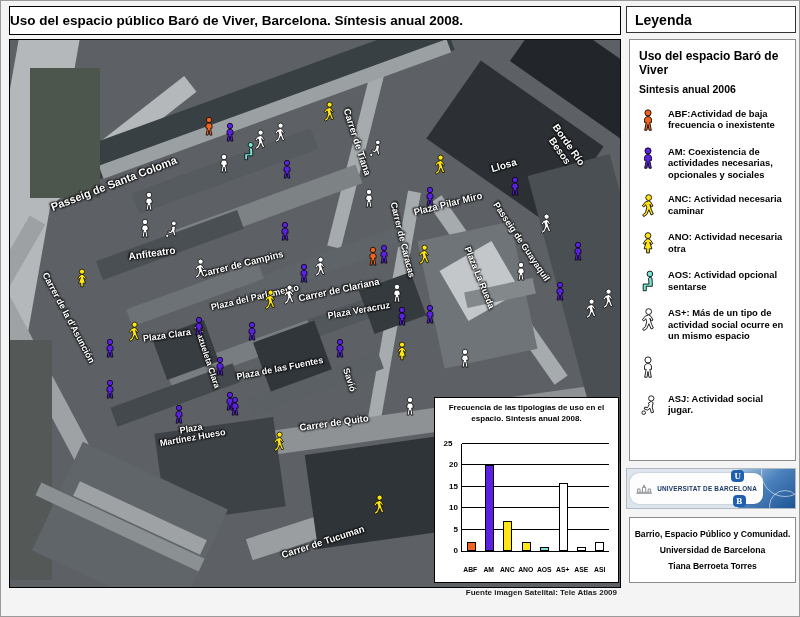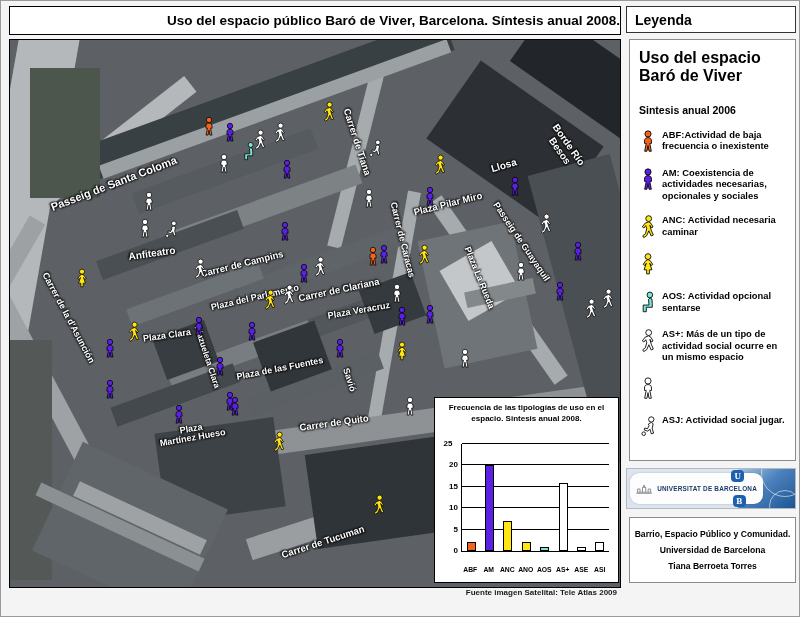--- a/index.html
+++ b/index.html
@@ -1,21 +1,21 @@
 <!DOCTYPE html>
 <html><head>
 <meta charset="utf-8">
 <style>
   html,body{margin:0;padding:0;background:#d8d8d8;}
   .page{position:relative;width:800px;height:617px;background:#f4f4f4;
         border:1px solid #9a9a9a;box-sizing:border-box;overflow:hidden;
         font-family:"Liberation Sans",sans-serif;}
   
   .title-box{position:absolute;left:8px;top:5px;width:610px;height:27px;background:#fff;
-             border:1px solid #000;display:flex;align-items:center;justify-content:flex-end;}
+             border:1px solid #000;display:flex;align-items:center;justify-content:flex-start;}
   .title-box span{font-size:13.5px;font-weight:bold;color:#000;}
   
   .map-box{position:absolute;left:8px;top:38px;width:610px;height:547px;border:1px solid #000;
            background:#5d6165;overflow:hidden;}
   .decor{position:absolute;}
   .street-label{position:absolute;color:#fff;font-weight:bold;white-space:pre-line;text-align:center;
                 text-shadow:0 0 2px #000,1px 1px 2px #000,-1px -1px 2px #000;line-height:1.05;
                 transform:translate(-50%,-50%);pointer-events:none;}
   .marker{position:absolute;width:15px;height:21px;transform:translate(-50%,-50%);}
   .marker svg{width:100%;height:100%;overflow:visible;}
@@ -34,23 +34,23 @@
   .xlabels{position:absolute;left:26px;right:9px;bottom:9px;display:flex;}
   .xlabel{flex:1;text-align:center;font-size:6.8px;font-weight:bold;color:#000;}
   .source-note{position:absolute;left:8px;top:587px;width:608px;text-align:right;
                font-size:8px;font-weight:bold;color:#1a1a1a;}
   
   .legend-header-box{position:absolute;left:625px;top:5px;width:170px;height:27px;background:#fff;
                      border:1px solid #333;display:flex;align-items:center;box-sizing:border-box;}
   .legend-header-box span{font-size:14px;font-weight:bold;padding-left:8px;color:#000;}
   .legend-box{position:absolute;left:628px;top:38px;width:167px;height:422px;background:#fff;
               border:1px solid #8a8a8a;box-sizing:border-box;padding:9px 7px 4px 9px;overflow:hidden;}
-  .legend-title{font-size:16px;font-weight:bold;color:#000;margin-bottom:19px;}
+  .legend-title{font-size:12px;font-weight:bold;color:#000;margin-bottom:6px;}
   .legend-subtitle{font-size:10.5px;font-weight:bold;color:#000;margin-bottom:13px;}
-  .legend-item{display:flex;gap:5px;margin-bottom:13px;align-items:flex-start;}
+  .legend-item{display:flex;gap:11px;margin-bottom:13px;align-items:flex-start;}
   .legend-item .licon{width:18px;height:24px;flex-shrink:0;margin-top:1px;}
   .legend-item .licon svg{width:100%;height:100%;overflow:visible;}
   .legend-item .ltext{font-size:9.4px;font-weight:bold;line-height:1.22;color:#000;}
   
   .logo-banner{position:absolute;left:625px;top:467px;width:170px;height:41px;background:#dde6ee;
                border:1px solid #b2b9c1;box-sizing:border-box;overflow:hidden;}
   .logo-blue-end{position:absolute;right:0;top:0;bottom:0;width:34%;
                  background:linear-gradient(140deg,#a8c6e2 0%,#4b82bd 45%,#1d5494 100%);}
   .arc{position:absolute;border:1px solid rgba(255,255,255,.55);border-radius:50%;}
   .arc.a1{width:46px;height:46px;right:-14px;top:-20px;}
@@ -402,20 +402,21 @@
         <div class="legend-item">
           <span class="licon" style="color:#ffe512"><svg viewBox="0 0 20 28">
               <use href="#pose-walk"></use>
             </svg></span>
           <span class="ltext">ANC: Actividad necesaria caminar</span>
         </div>
         <div class="legend-item">
           <span class="licon" style="color:#ffe512"><svg viewBox="0 0 20 28">
               <use href="#pose-skirt"></use>
             </svg></span>
+          <span class="ltext">ANO: Actividad necesaria otra</span>
         </div>
         <div class="legend-item">
           <span class="licon" style="color:#78e6d8"><svg viewBox="0 0 20 28">
               <use href="#pose-sit"></use>
             </svg></span>
           <span class="ltext">AOS: Actividad opcional sentarse</span>
         </div>
         <div class="legend-item">
           <span class="licon" style="color:#ffffff"><svg viewBox="0 0 20 28">
               <use href="#pose-walk"></use>

